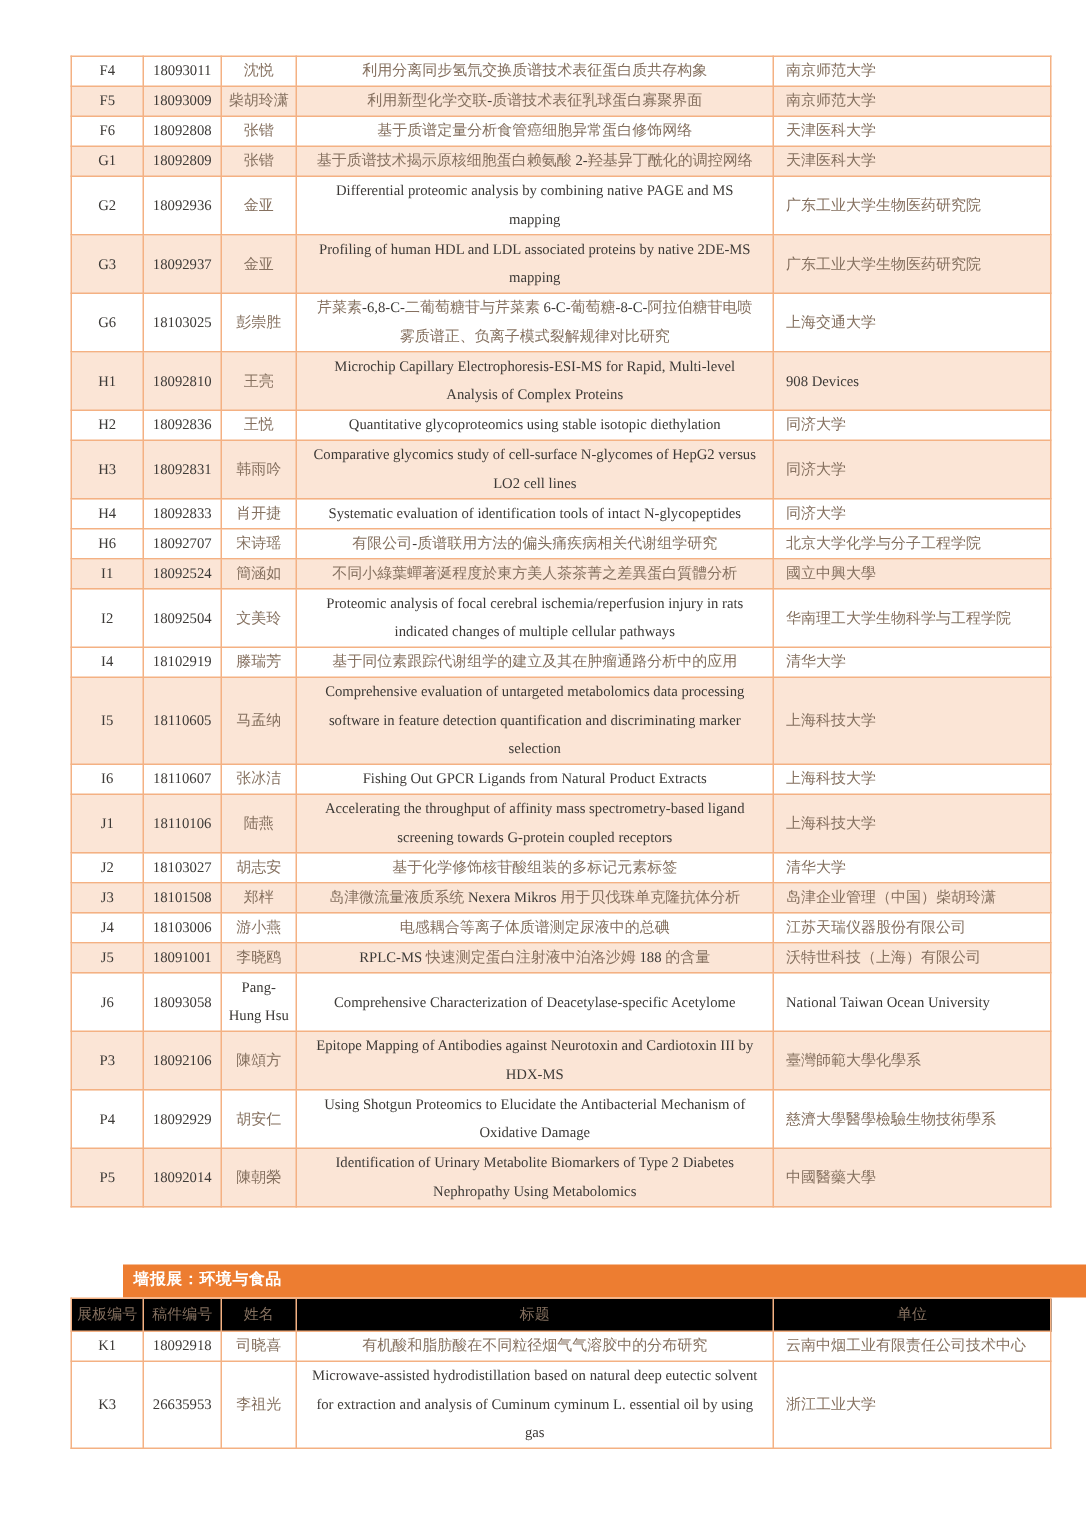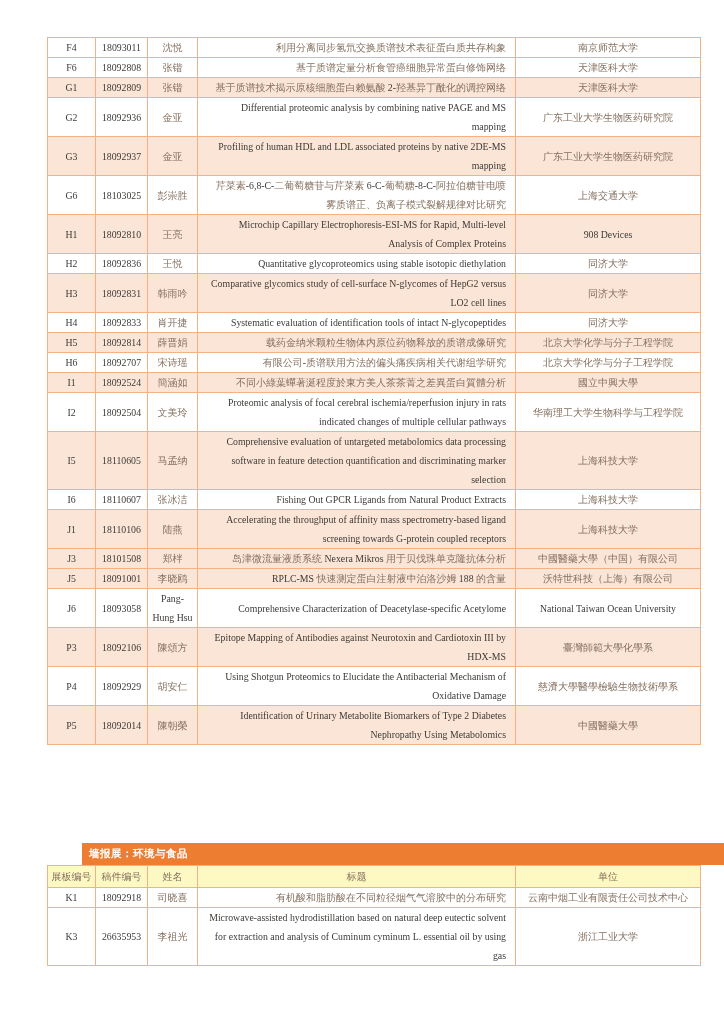--- a/index.html
+++ b/index.html
@@ -19,24 +19,24 @@
     font-size:9.8px;
     font-weight:normal;
     line-height:19px;
     color:#3d3a37;
     vertical-align:middle;
     padding:0 3px;
     word-wrap:break-word;
     overflow-wrap:break-word;
   }
   tr.alt { background:#FBE5D6; }
-  thead tr { background:#fef9c3; }
+  thead tr { background:#000000; }
   .c-panel, .c-ms, .c-name { text-align:center; }
-  .c-title { text-align:right; padding:0 9px; }
-  .c-affil { text-align:center; padding:0 8px; }
+  .c-title { text-align:center; padding:0 9px; }
+  .c-affil { text-align:left; padding:0 8px; }
   th { text-align:center; height:21px; }
   .cjk { color:#85705f; font-size:10px; }
   .section-bar {
     box-sizing:border-box;
     width:653px; height:22px;
     background:#ED7D31;
     color:#ffffff;
     font-weight:bold;
     font-size:10.5px;
     line-height:22px;
@@ -61,20 +61,27 @@
         </colgroup>
       <tbody>
   <tr>
     <td class="c-panel">F4</td>
     <td class="c-ms">18093011</td>
     <td class="c-name"><span class="cjk">沈悦</span></td>
     <td class="c-title"><span class="cjk">利用分离同步氢氘交换质谱技术表征蛋白质共存构象</span></td>
     <td class="c-affil"><span class="cjk">南京师范大学</span></td>
   </tr>
 
+  <tr class="alt">
+    <td class="c-panel">F5</td>
+    <td class="c-ms">18093009</td>
+    <td class="c-name"><span class="cjk">柴胡玲潇</span></td>
+    <td class="c-title"><span class="cjk">利用新型化学交联</span>-<span class="cjk">质谱技术表征乳球蛋白寡聚界面</span></td>
+    <td class="c-affil"><span class="cjk">南京师范大学</span></td>
+  </tr>
 
   <tr>
     <td class="c-panel">F6</td>
     <td class="c-ms">18092808</td>
     <td class="c-name"><span class="cjk">张锴</span></td>
     <td class="c-title"><span class="cjk">基于质谱定量分析食管癌细胞异常蛋白修饰网络</span></td>
     <td class="c-affil"><span class="cjk">天津医科大学</span></td>
   </tr>
 
   <tr class="alt">
@@ -136,27 +143,20 @@
   </tr>
 
   <tr>
     <td class="c-panel">H4</td>
     <td class="c-ms">18092833</td>
     <td class="c-name"><span class="cjk">肖开捷</span></td>
     <td class="c-title">Systematic evaluation of identification tools of intact N-glycopeptides</td>
     <td class="c-affil"><span class="cjk">同济大学</span></td>
   </tr>
 
-  <tr class="alt">
-    <td class="c-panel">H5</td>
-    <td class="c-ms">18092814</td>
-    <td class="c-name"><span class="cjk">薛晋娟</span></td>
-    <td class="c-title"><span class="cjk">载药金纳米颗粒生物体内原位药物释放的质谱成像研究</span></td>
-    <td class="c-affil"><span class="cjk">北京大学化学与分子工程学院</span></td>
-  </tr>
 
   <tr>
     <td class="c-panel">H6</td>
     <td class="c-ms">18092707</td>
     <td class="c-name"><span class="cjk">宋诗瑶</span></td>
     <td class="c-title"><span class="cjk">有限公司</span>-<span class="cjk">质谱联用方法的偏头痛疾病相关代谢组学研究</span></td>
     <td class="c-affil"><span class="cjk">北京大学化学与分子工程学院</span></td>
   </tr>
 
   <tr class="alt">
@@ -169,20 +169,27 @@
 
   <tr>
     <td class="c-panel">I2</td>
     <td class="c-ms">18092504</td>
     <td class="c-name"><span class="cjk">文美玲</span></td>
     <td class="c-title">Proteomic analysis of focal cerebral ischemia/reperfusion injury in rats indicated changes of multiple cellular pathways</td>
     <td class="c-affil"><span class="cjk">华南理工大学生物科学与工程学院</span></td>
   </tr>
 
 
+  <tr>
+    <td class="c-panel">I4</td>
+    <td class="c-ms">18102919</td>
+    <td class="c-name"><span class="cjk">滕瑞芳</span></td>
+    <td class="c-title"><span class="cjk">基于同位素跟踪代谢组学的建立及其在肿瘤通路分析中的应用</span></td>
+    <td class="c-affil"><span class="cjk">清华大学</span></td>
+  </tr>
 
   <tr class="alt">
     <td class="c-panel">I5</td>
     <td class="c-ms">18110605</td>
     <td class="c-name"><span class="cjk">马孟纳</span></td>
     <td class="c-title">Comprehensive evaluation of untargeted metabolomics data processing software in feature detection quantification and discriminating marker selection</td>
     <td class="c-affil"><span class="cjk">上海科技大学</span></td>
   </tr>
 
   <tr>
@@ -194,29 +201,43 @@
   </tr>
 
   <tr class="alt">
     <td class="c-panel">J1</td>
     <td class="c-ms">18110106</td>
     <td class="c-name"><span class="cjk">陆燕</span></td>
     <td class="c-title">Accelerating the throughput of affinity mass spectrometry-based ligand screening towards G-protein coupled receptors</td>
     <td class="c-affil"><span class="cjk">上海科技大学</span></td>
   </tr>
 
+  <tr>
+    <td class="c-panel">J2</td>
+    <td class="c-ms">18103027</td>
+    <td class="c-name"><span class="cjk">胡志安</span></td>
+    <td class="c-title"><span class="cjk">基于化学修饰核苷酸组装的多标记元素标签</span></td>
+    <td class="c-affil"><span class="cjk">清华大学</span></td>
+  </tr>
 
   <tr class="alt">
     <td class="c-panel">J3</td>
     <td class="c-ms">18101508</td>
     <td class="c-name"><span class="cjk">郑柈</span></td>
     <td class="c-title"><span class="cjk">岛津微流量液质系统</span> Nexera Mikros <span class="cjk">用于贝伐珠单克隆抗体分析</span></td>
-    <td class="c-affil"><span class="cjk">中國醫藥大學（中国）有限公司</span></td>
-  </tr>
-
+    <td class="c-affil"><span class="cjk">岛津企业管理（中国）柴胡玲潇</span></td>
+  </tr>
+
+  <tr>
+    <td class="c-panel">J4</td>
+    <td class="c-ms">18103006</td>
+    <td class="c-name"><span class="cjk">游小燕</span></td>
+    <td class="c-title"><span class="cjk">电感耦合等离子体质谱测定尿液中的总碘</span></td>
+    <td class="c-affil"><span class="cjk">江苏天瑞仪器股份有限公司</span></td>
+  </tr>
 
   <tr class="alt">
     <td class="c-panel">J5</td>
     <td class="c-ms">18091001</td>
     <td class="c-name"><span class="cjk">李晓鸥</span></td>
     <td class="c-title">RPLC-MS <span class="cjk">快速测定蛋白注射液中泊洛沙姆</span> 188 <span class="cjk">的含量</span></td>
     <td class="c-affil"><span class="cjk">沃特世科技（上海）有限公司</span></td>
   </tr>
 
   <tr>

